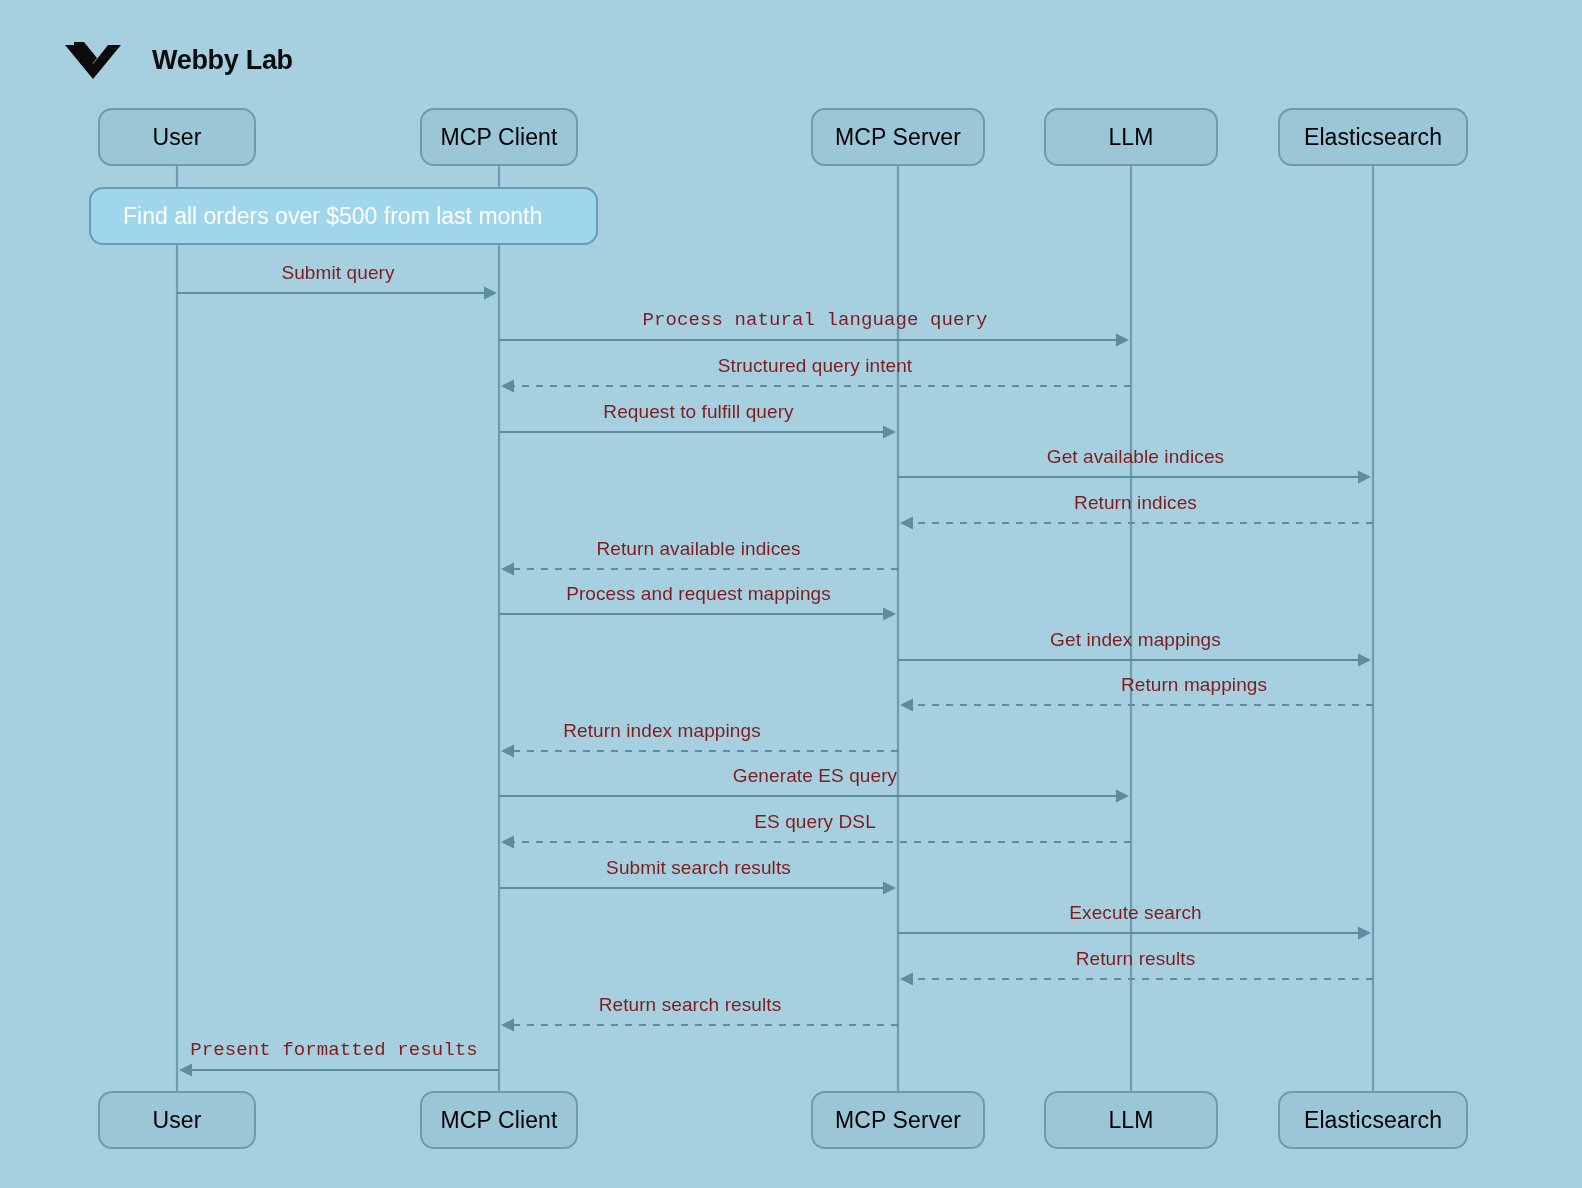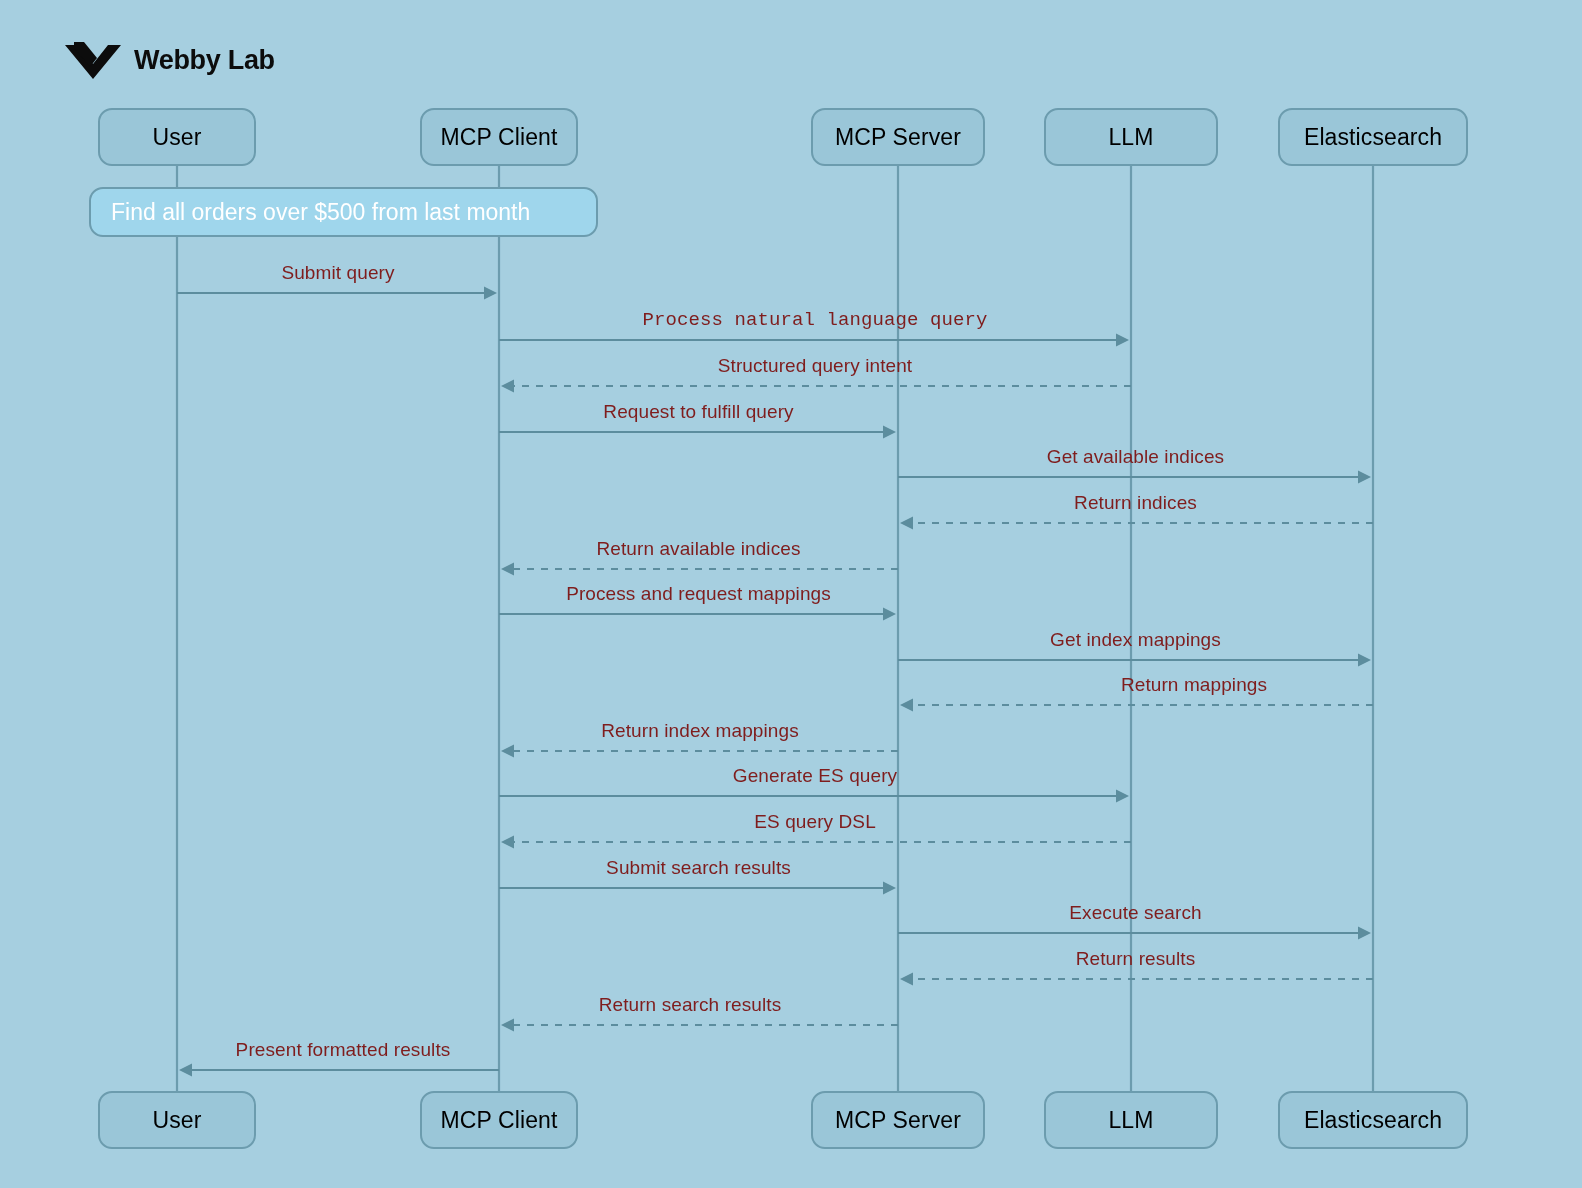--- a/index.html
+++ b/index.html
@@ -21,21 +21,21 @@
     background: #a6cfe0;
   }
 
   
   #brand {
     position: absolute;
     left: 64px;
     top: 40px;
     display: flex;
     align-items: center;
-    gap: 12px;
+    gap: 30px;
   }
   #brand-mark { width: 58px; height: 40px; display: block; }
   #brand-text {
     font-size: 27px;
     font-weight: 700;
     color: #0c0c0c;
     letter-spacing: -0.3px;
     line-height: 1;
     white-space: nowrap;
   }
@@ -79,24 +79,24 @@
     letter-spacing: 0.1px;
   }
 
   
   #note {
     position: absolute;
     box-sizing: border-box;
     background: #9fd6ec;
     border: 2px solid #6c9cae;
     border-radius: 14px;
-    height: 50px;
+    height: 58px;
     display: flex;
     align-items: center;
-    padding-left: 20px;
+    padding-left: 32px;
     color: #ffffff;
     font-size: 23px;
     white-space: nowrap;
   }
 
   
   .msg-label {
     position: absolute;
     color: #7f1d1d;
     font-size: 19px;
@@ -166,28 +166,28 @@
       <div class="msg-label" style="left: 338px; top: 284px;">Submit query</div>
       <div class="msg-label" style="left: 815px; top: 331px; font-family: Liberation Mono, monospace;">Process natural language query</div>
       <div class="msg-label" style="left: 815px; top: 377px;">Structured query intent</div>
       <div class="msg-label" style="left: 698.5px; top: 423px;">Request to fulfill query</div>
       <div class="msg-label" style="left: 1135.5px; top: 468px;">Get available indices</div>
       <div class="msg-label" style="left: 1135.5px; top: 514px;">Return indices</div>
       <div class="msg-label" style="left: 698.5px; top: 560px;">Return available indices</div>
       <div class="msg-label" style="left: 698.5px; top: 605px;">Process and request mappings</div>
       <div class="msg-label" style="left: 1135.5px; top: 651px;">Get index mappings</div>
       <div class="msg-label" style="left: 1146px; top: 696px; margin-left: 48px;">Return mappings</div>
-      <div class="msg-label" style="left: 700px; top: 742px;">Return index mappings</div>
+      <div class="msg-label" style="left: 662px; top: 742px;">Return index mappings</div>
       <div class="msg-label" style="left: 815px; top: 787px;">Generate ES query</div>
       <div class="msg-label" style="left: 815px; top: 833px;">ES query DSL</div>
       <div class="msg-label" style="left: 698.5px; top: 879px;">Submit search results</div>
       <div class="msg-label" style="left: 1135.5px; top: 924px;">Execute search</div>
       <div class="msg-label" style="left: 1135.5px; top: 970px;">Return results</div>
       <div class="msg-label" style="left: 690px; top: 1016px;">Return search results</div>
-      <div class="msg-label" style="left: 343px; top: 1061px;">Present formatted results</div>
+      <div class="msg-label" style="left: 334px; top: 1061px; font-family: Liberation Mono, monospace;">Present formatted results</div>
       <div id="note" style="left: 89px; top: 187px; width: 509px;">Find all orders over $500 from last month</div>
       <div class="participant" style="left: 98px; top: 108px; width: 158px;">User</div>
       <div class="participant" style="left: 420px; top: 108px; width: 158px;">MCP Client</div>
       <div class="participant" style="left: 811px; top: 108px; width: 174px;">MCP Server</div>
       <div class="participant" style="left: 1044px; top: 108px; width: 174px;">LLM</div>
       <div class="participant" style="left: 1278px; top: 108px; width: 190px;">Elasticsearch</div>
       <div class="participant" style="left: 98px; top: 1091px; width: 158px;">User</div>
       <div class="participant" style="left: 420px; top: 1091px; width: 158px;">MCP Client</div>
       <div class="participant" style="left: 811px; top: 1091px; width: 174px;">MCP Server</div>
       <div class="participant" style="left: 1044px; top: 1091px; width: 174px;">LLM</div>

